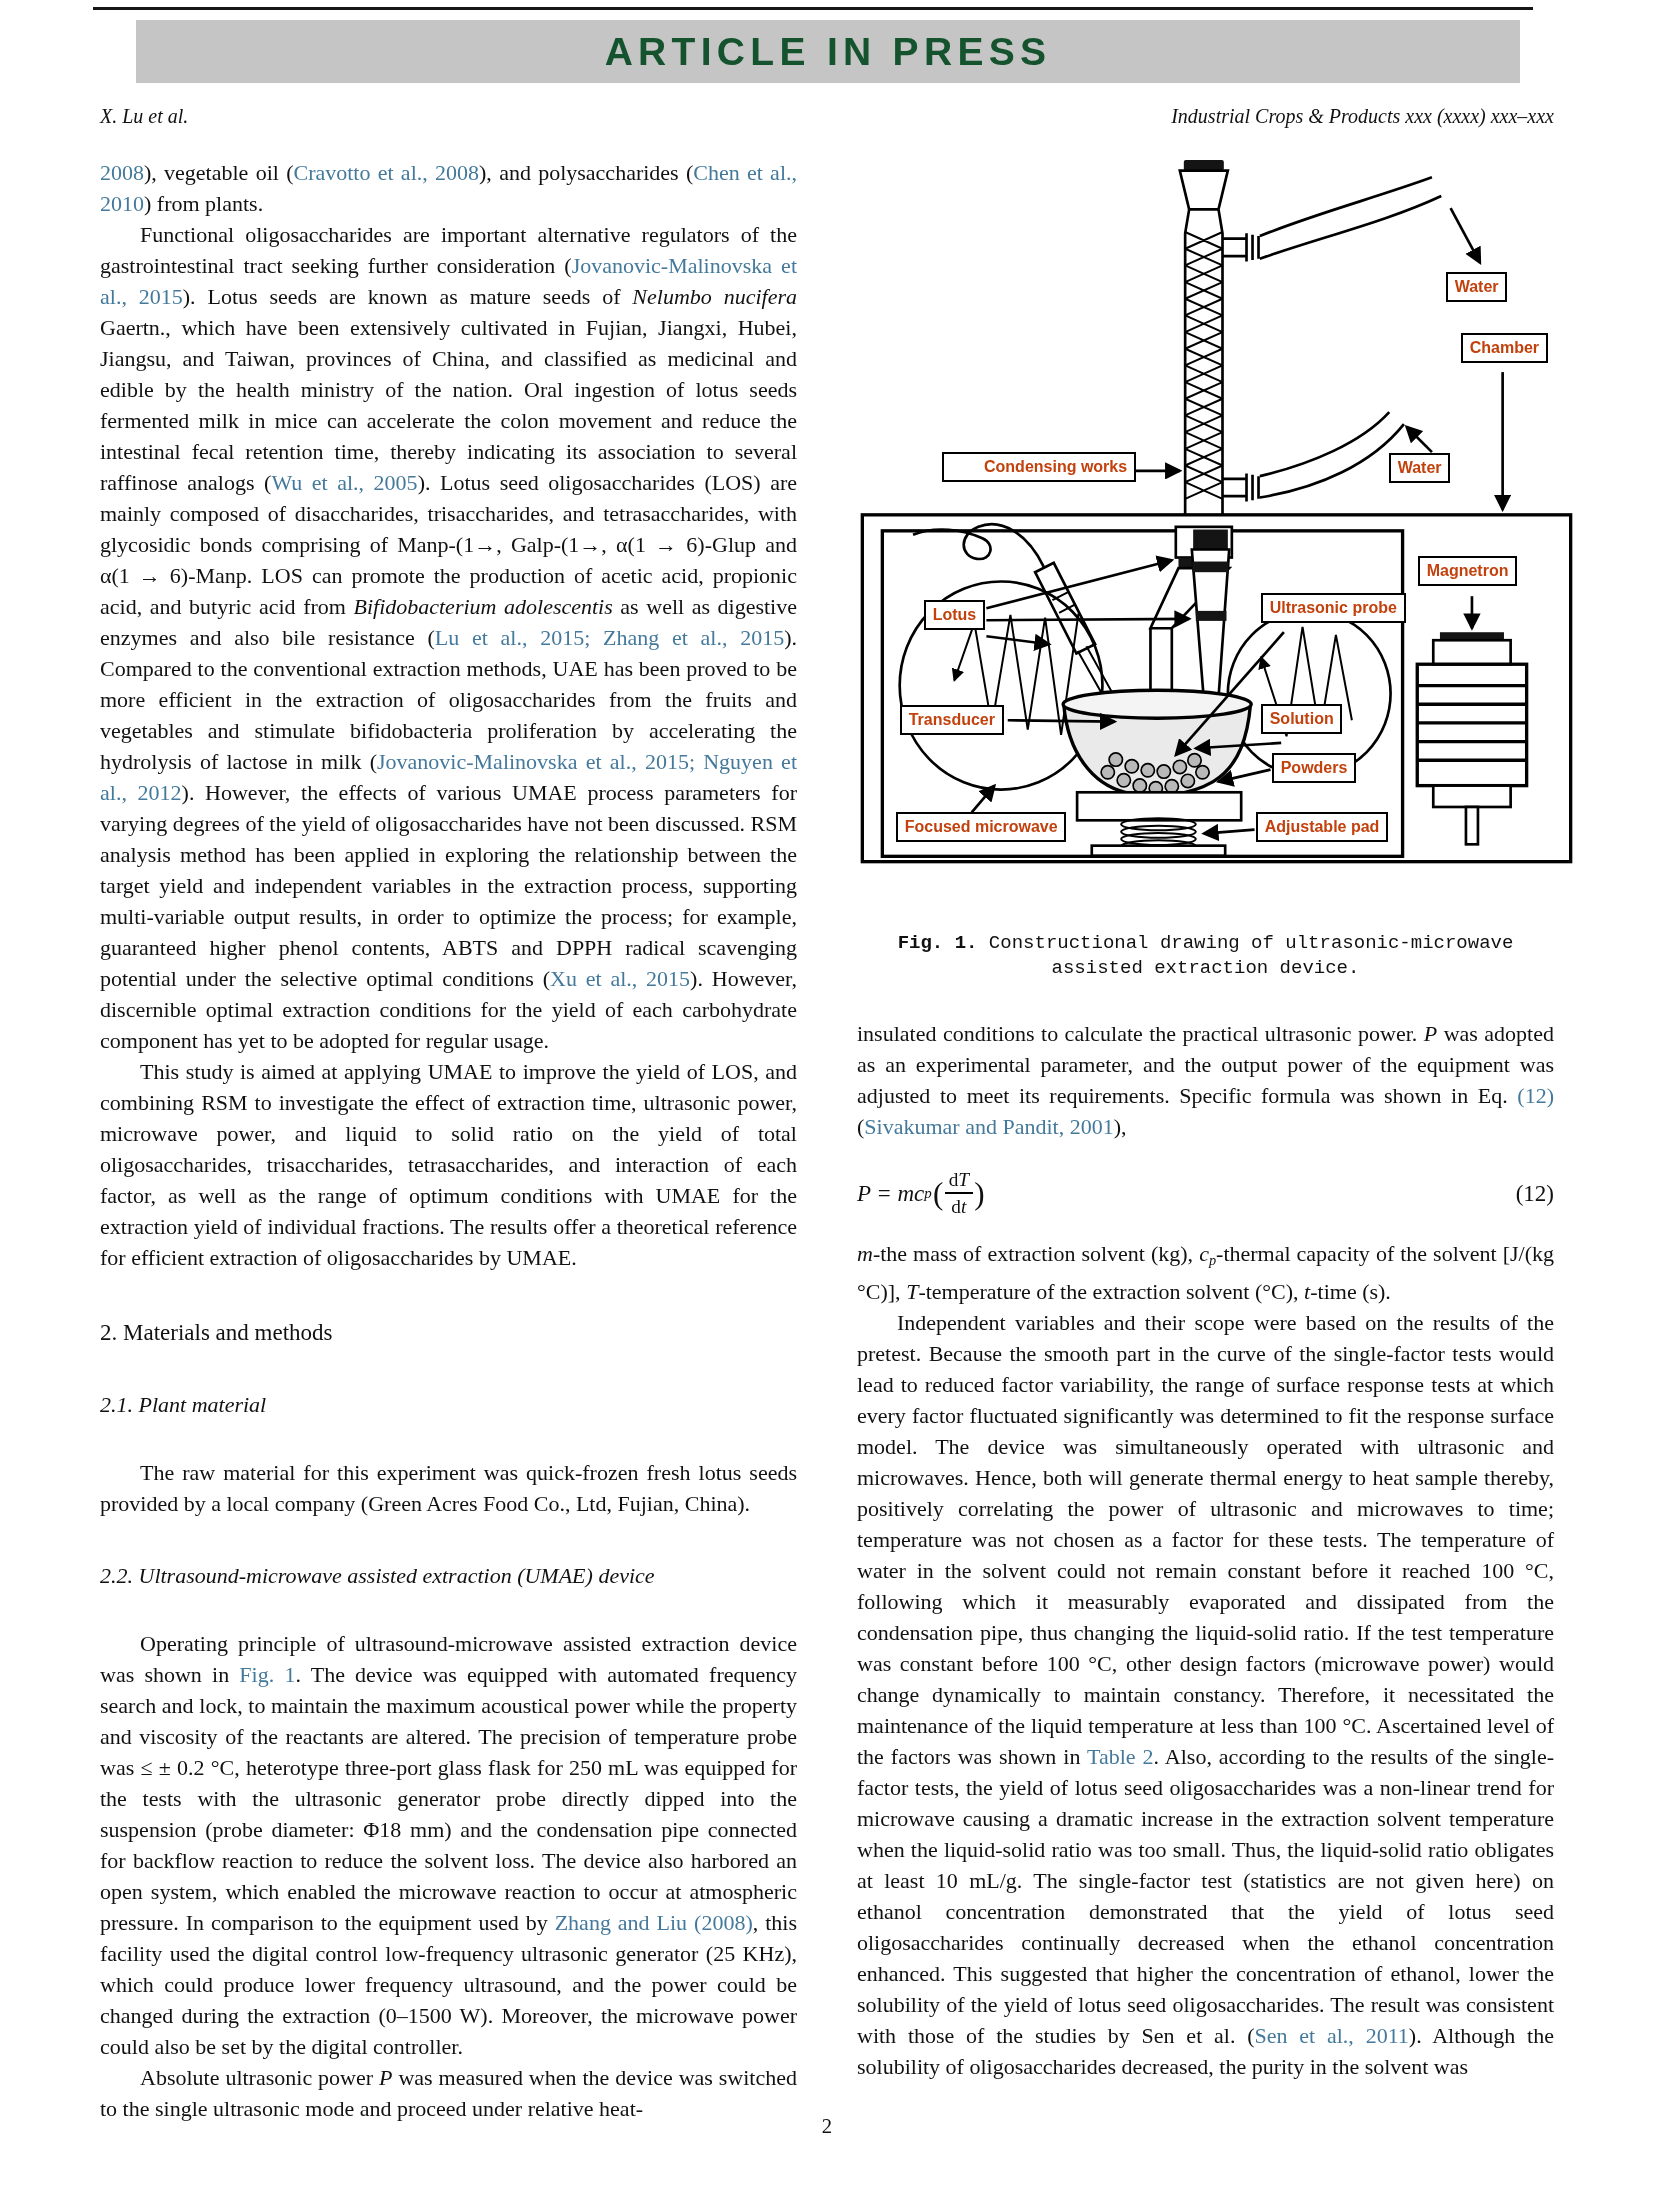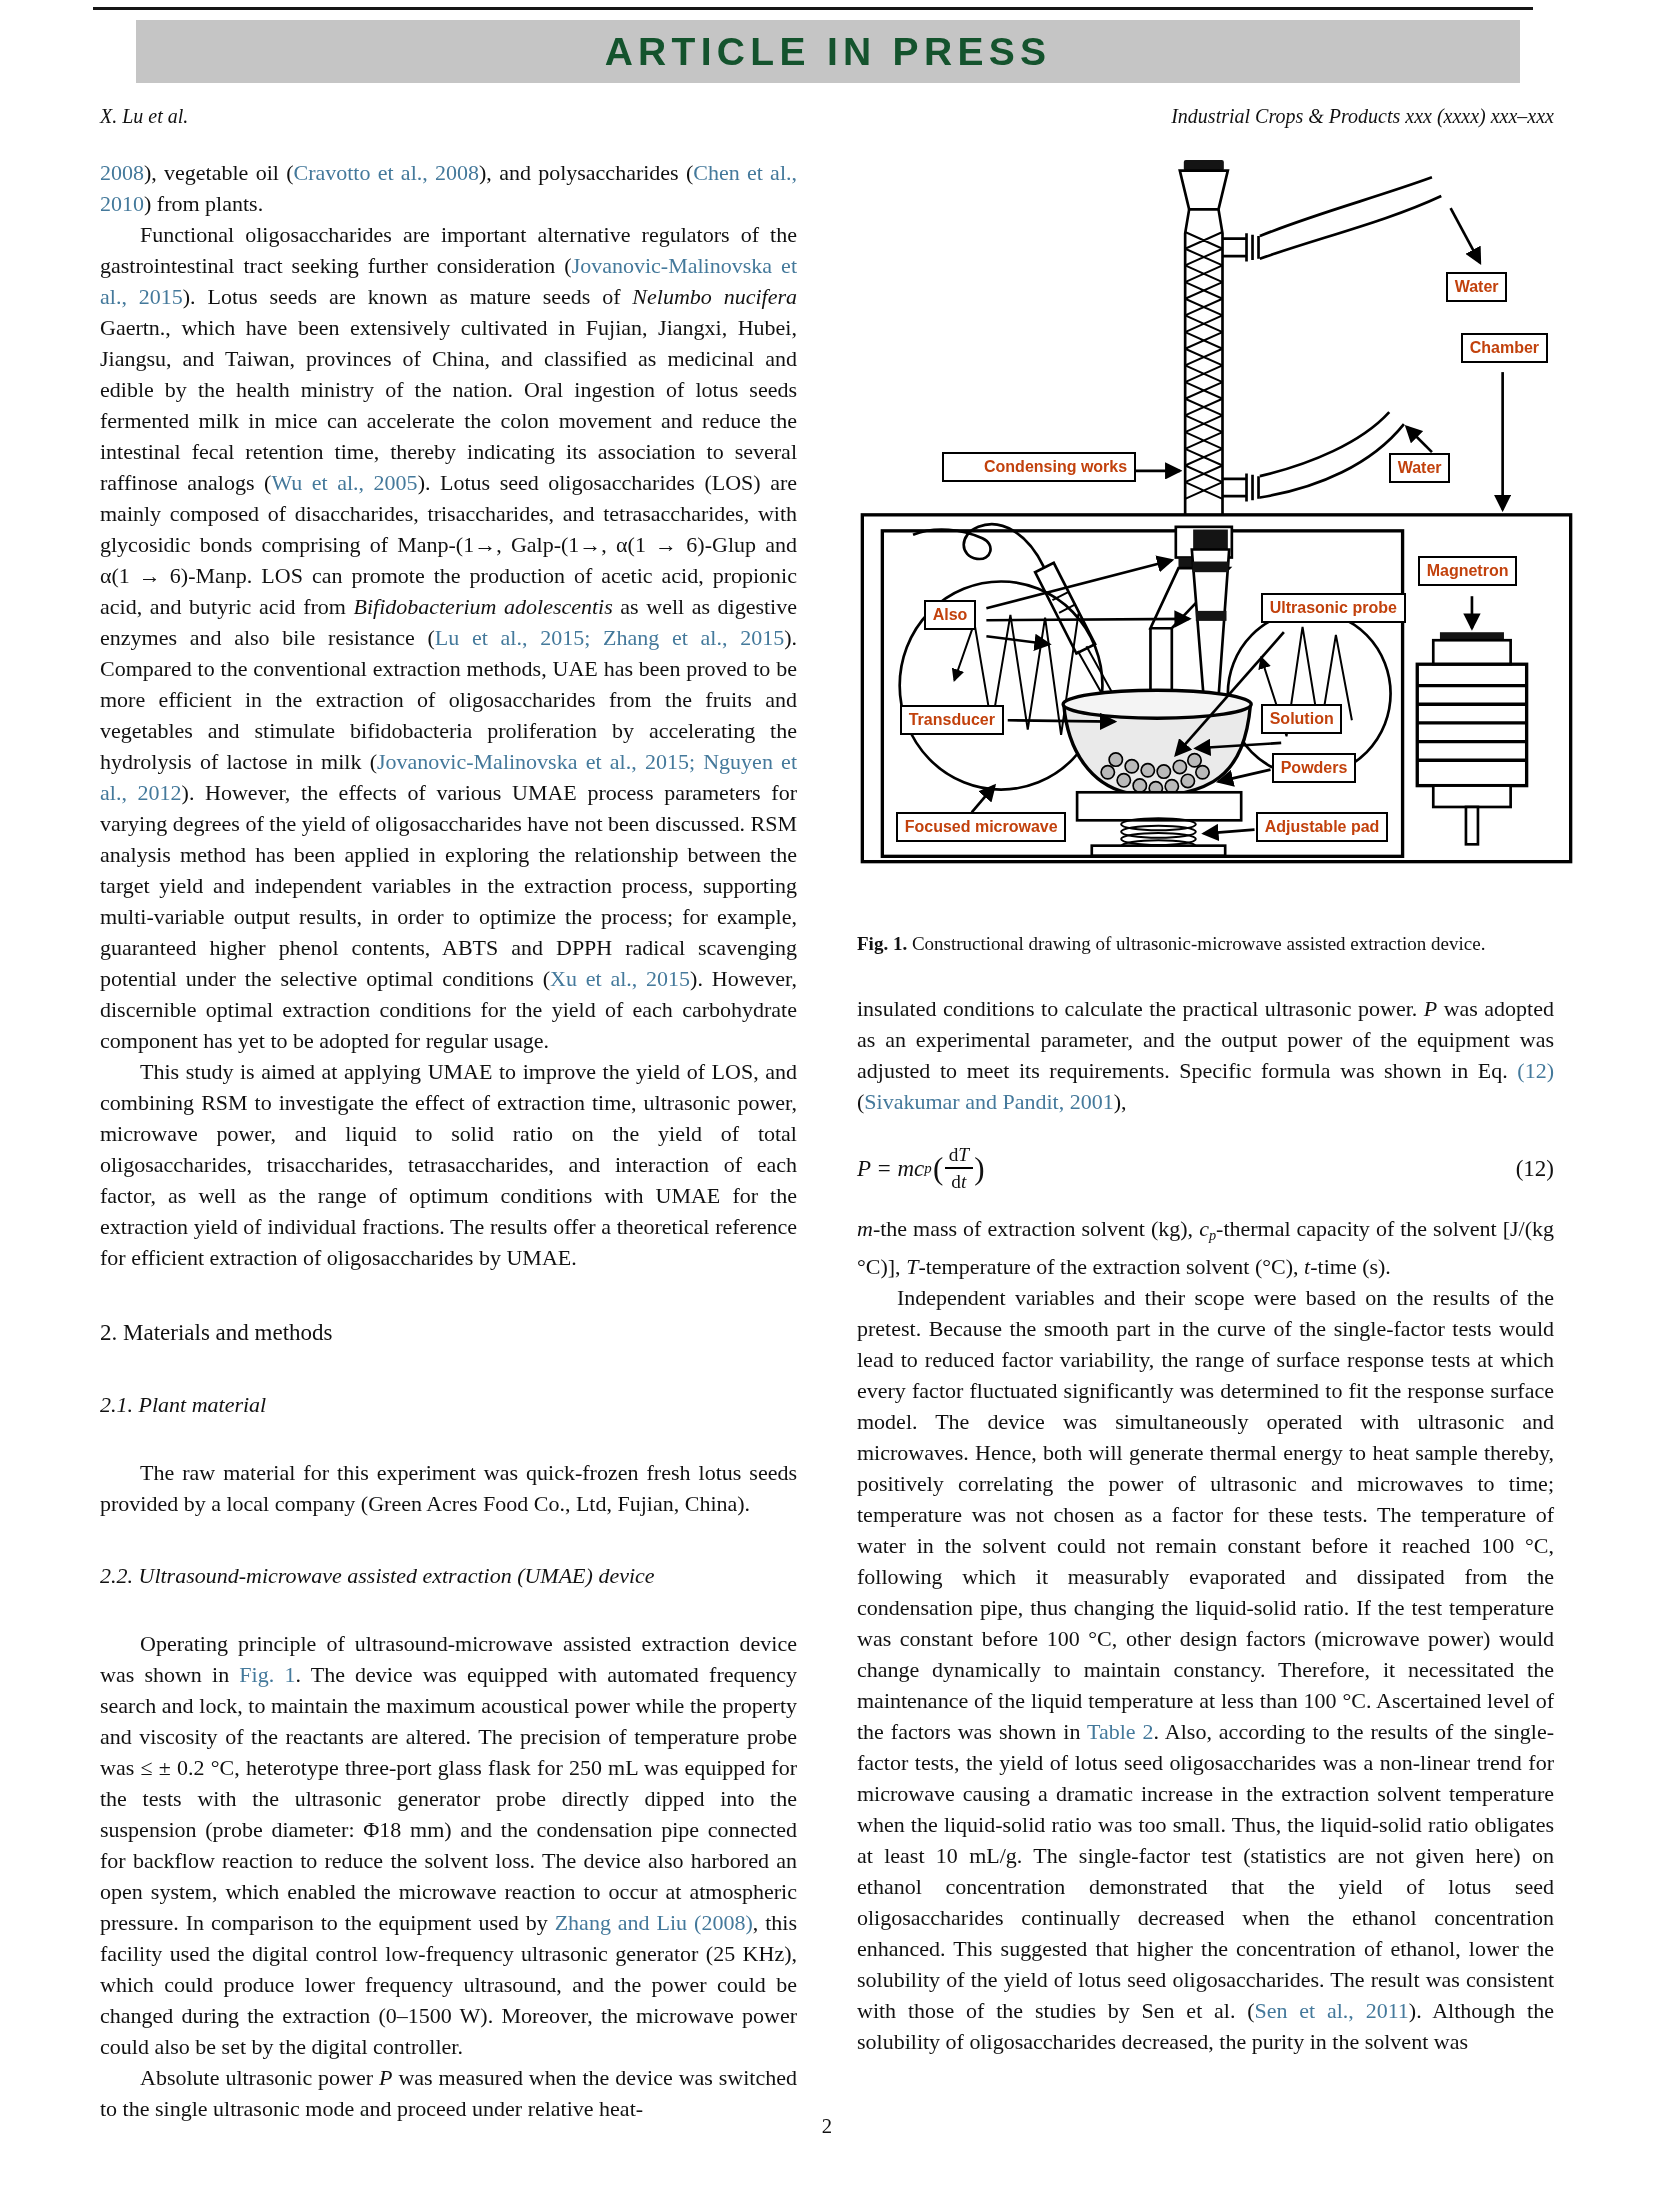--- a/index.html
+++ b/index.html
@@ -30,21 +30,21 @@
   .run-i { font-style:italic; }
   .run-sub { font-style:italic; font-size:0.65em; vertical-align:-0.28em; }
 
   
   .figure { position:relative; width:719px; height:715px; }
   .fig-label {
     position:absolute; background:#fff; border:2px solid #000;
     font-family:"Liberation Sans","DejaVu Sans",sans-serif; font-weight:bold;
     font-size:16px; line-height:1.3; padding:2.7px 6.7px; white-space:nowrap; color:#c2410c;
   }
-  .fig-caption { margin:64px 0 0 0; font-size:19px; line-height:25px; text-indent:0; }
+  .fig-caption { margin:64px 0 0 0; text-align:center; font-size:19px; line-height:25px; text-indent:0;font-family:Liberation Mono, monospace; }
   .fig-caption b { font-weight:bold; }
 
   
   .equation { display:flex; align-items:center; margin:27px 0 20px 0; font-size:23px; }
   .eq-main { display:inline-flex; align-items:center; font-style:italic; }
   .eq-rel { font-style:normal; padding:0 6.7px; }
   .eq-paren { font-style:normal; font-size:31px; font-weight:400; padding:0 1.3px; }
   .frac { display:inline-block; text-align:center; font-size:19.3px; line-height:1.15; vertical-align:middle; }
   .frac .num { display:block; border-bottom:2px solid #000; padding:0 4px 1.3px 4px; }
   .frac .den { display:block; padding-top:1.3px; }
@@ -181,21 +181,21 @@
         <line class="arrow" x1="620" y1="926" x2="542" y2="944" marker-end="url(#arr)"></line>
         <line class="arrow" x1="172" y1="990" x2="206" y2="950" marker-end="url(#arr)"></line>
         <line class="arrow" x1="596" y1="1016" x2="520" y2="1022" marker-end="url(#arr)"></line>
       </svg>
 
       
       <div class="fig-label" style="left:589px; top:120px;">Water</div>
       <div class="fig-label" style="left:604px; top:181px;">Chamber</div>
       <div class="fig-label" style="left:85px; top:300px;padding-left:40px;">Condensing works</div>
       <div class="fig-label" style="left:532px; top:301px;">Water</div>
-      <div class="fig-label" style="left:67px; top:448px;">Also</div>
+      <div class="fig-label" style="left:67px; top:448px;">Lotus</div>
       <div class="fig-label" style="left:404px; top:441px;">Ultrasonic probe</div>
       <div class="fig-label" style="left:561px; top:404px;">Magnetron</div>
       <div class="fig-label" style="left:43px; top:553px;">Transducer</div>
       <div class="fig-label" style="left:404px; top:552px;">Solution</div>
       <div class="fig-label" style="left:415px; top:601px;">Powders</div>
       <div class="fig-label" style="left:39px; top:660px;">Focused microwave</div>
       <div class="fig-label" style="left:399px; top:660px;">Adjustable pad</div>
     </div>
 
     <p class="fig-caption"><b>Fig. 1.</b><span> Constructional drawing of ultrasonic-microwave assisted extraction device.</span></p>

